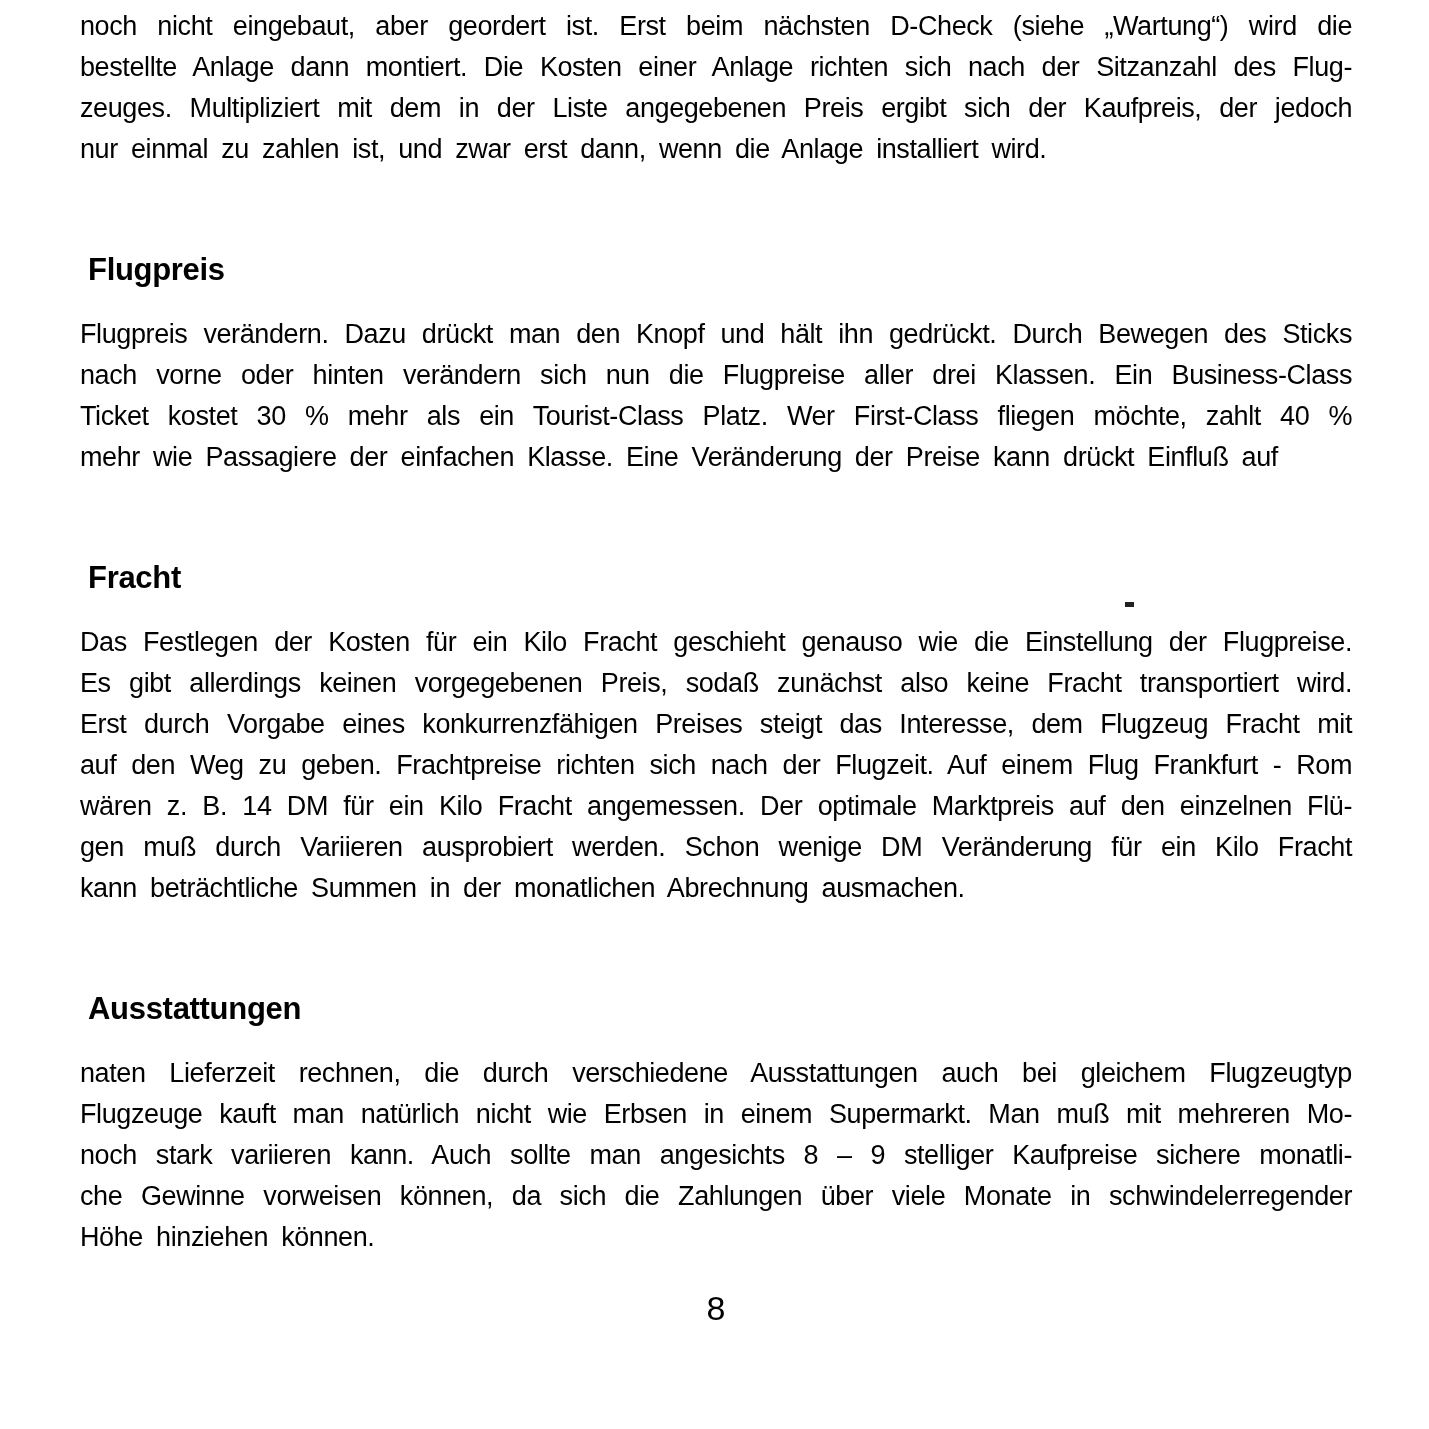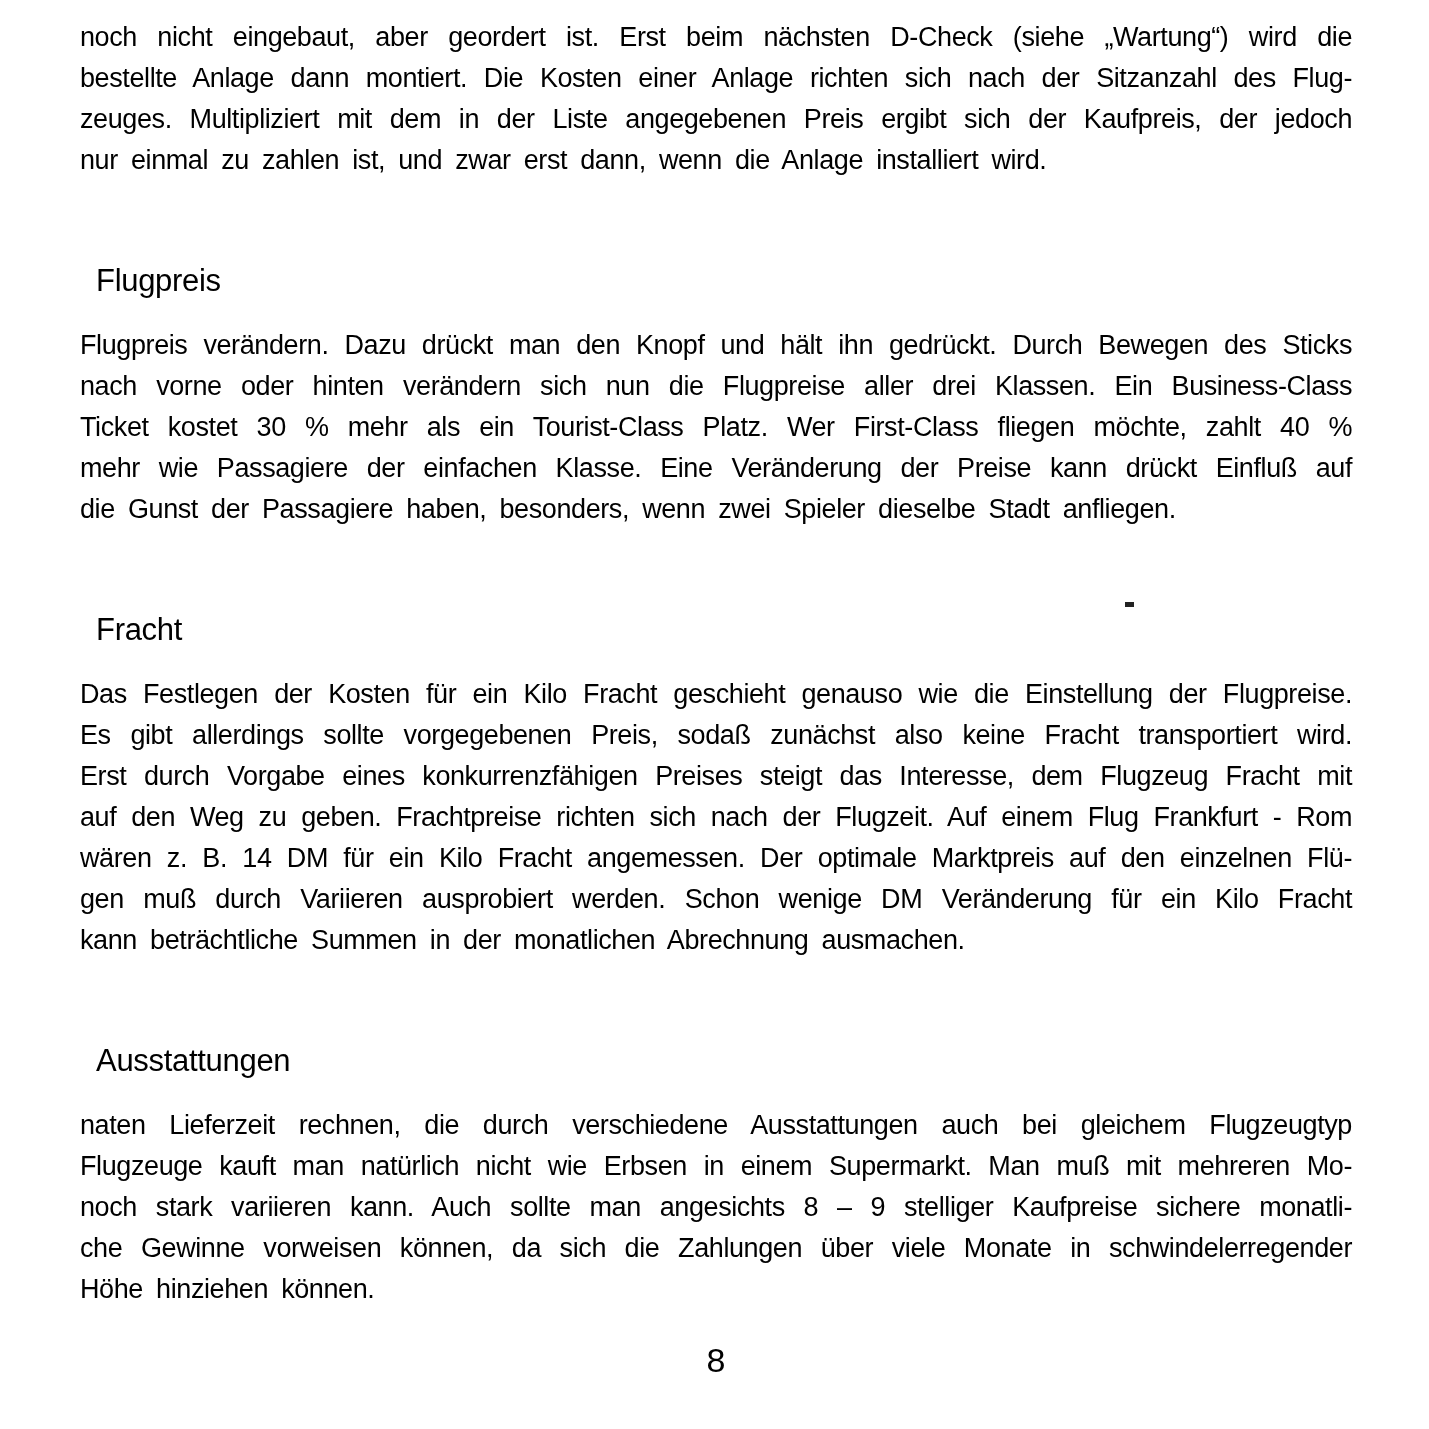--- a/index.html
+++ b/index.html
@@ -37,26 +37,26 @@
     text-align-last: left;
     word-spacing: 6px;
   }
   
   .para .line:first-child:last-child {
     text-align-last: left;
   }
   h2.section-heading {
     font-size: 31px;
     line-height: 40px;
-    font-weight: normal;
+    font-weight: bold;
     letter-spacing: -0.3px;
-    margin: 80px 0 24px 16px;
+    margin: 80px 0 24px 8px;
   }
   .intro {
-    margin-top: 11px;
+    margin-top: 0;
   }
   .page-number {
     margin-top: 30px;
     text-align: center;
     font-size: 34px;
     line-height: 40px;
     font-weight: 500;
   }
   
   .speck {
@@ -80,29 +80,28 @@
       <div class="line">nur einmal zu zahlen ist, und zwar erst dann, wenn die Anlage installiert wird.</div>
     </div>
 
   <section>
     <h2 class="section-heading">Flugpreis</h2>
     <div class="para">
         <div class="line">Flugpreis verändern. Dazu drückt man den Knopf und hält ihn gedrückt. Durch Bewegen des Sticks</div>
         <div class="line">nach vorne oder hinten verändern sich nun die Flugpreise aller drei Klassen. Ein Business-Class</div>
         <div class="line">Ticket kostet 30 % mehr als ein Tourist-Class Platz. Wer First-Class fliegen möchte, zahlt 40 %</div>
         <div class="line">mehr wie Passagiere der einfachen Klasse. Eine Veränderung der Preise kann drückt Einfluß auf</div>
-        <div class="line">die Gunst der Passagiere haben, besonders, wenn zwei Spieler dieselbe Stadt anfliegen.</div>
       </div>
   </section>
 
   <section>
     <h2 class="section-heading">Fracht</h2>
     <div class="para">
         <div class="line">Das Festlegen der Kosten für ein Kilo Fracht geschieht genauso wie die Einstellung der Flugpreise.</div>
-        <div class="line">Es gibt allerdings sollte vorgegebenen Preis, sodaß zunächst also keine Fracht transportiert wird.</div>
+        <div class="line">Es gibt allerdings keinen vorgegebenen Preis, sodaß zunächst also keine Fracht transportiert wird.</div>
         <div class="line">Erst durch Vorgabe eines konkurrenzfähigen Preises steigt das Interesse, dem Flugzeug Fracht mit</div>
         <div class="line">auf den Weg zu geben. Frachtpreise richten sich nach der Flugzeit. Auf einem Flug Frankfurt - Rom</div>
         <div class="line">wären z. B. 14 DM für ein Kilo Fracht angemessen. Der optimale Marktpreis auf den einzelnen Flü-</div>
         <div class="line">gen muß durch Variieren ausprobiert werden. Schon wenige DM Veränderung für ein Kilo Fracht</div>
         <div class="line">kann beträchtliche Summen in der monatlichen Abrechnung ausmachen.</div>
       </div>
   </section>
 
   <section>
     <h2 class="section-heading">Ausstattungen</h2>

